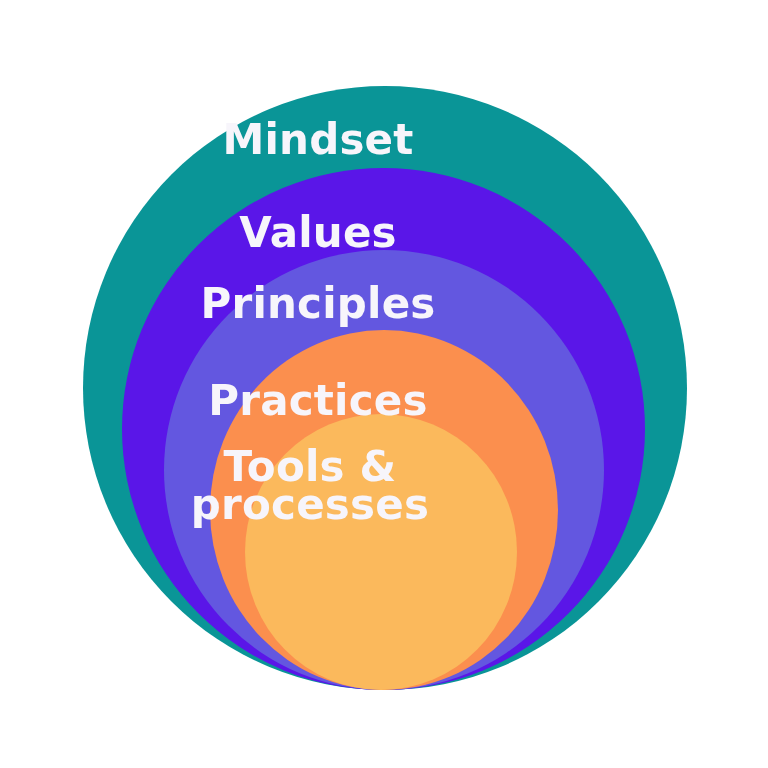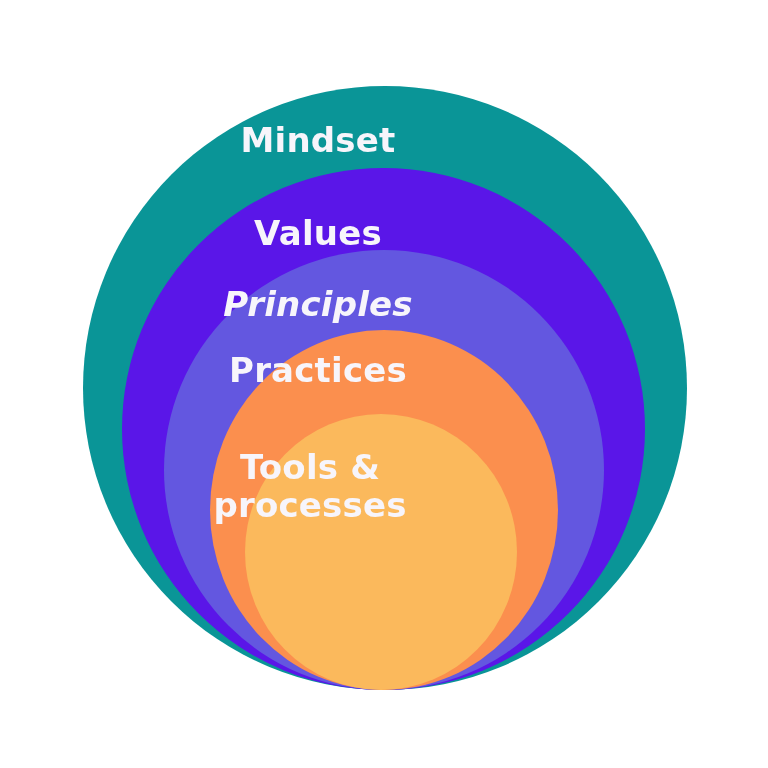--- a/index.html
+++ b/index.html
@@ -1,28 +1,28 @@
 <!DOCTYPE html>
 <html><head>
 <meta charset="utf-8">
 <style>
   html, body { margin:0; padding:0; background:#ffffff; }
   body { width:768px; height:768px; position:relative; overflow:hidden; font-family:"DejaVu Sans", sans-serif; }
   .circle { position:absolute; border-radius:50%; }
-  .label { position:absolute; left:0; width:636px; text-align:center; color:#f7f5fb; font-weight:bold; font-size:34px; letter-spacing:0.2px; line-height:38px; }
+  .label { position:absolute; left:0; width:636px; text-align:center; color:#f7f5fb; font-weight:bold; font-size:42px; letter-spacing:0.2px; line-height:38px; }
 </style>
 </head>
 <body>
 
 <div>
   <div class="circle" style="left:83px; top:86px; width:604px; height:604px; background:#0a9597;"></div>
   <div class="circle" style="left:122px; top:168px; width:523px; height:522px; background:#5a16e8;"></div>
   <div class="circle" style="left:164px; top:250px; width:440px; height:440px; background:#6357e0;"></div>
   <div class="circle" style="left:210px; top:330px; width:348px; height:360px; background:#fb8f4e;"></div>
   <div class="circle" style="left:245px; top:414px; width:272px; height:276px; background:#fbb95c;"></div>
 
   <div class="label" style="top:121px;">Mindset</div>
   <div class="label" style="top:214px;">Values</div>
-  <div class="label" style="top:285px;font-style:italic;">Principles</div>
-  <div class="label" style="top:351px;">Practices</div>
+  <div class="label" style="top:285px;">Principles</div>
+  <div class="label" style="top:382px;">Practices</div>
   <div class="label" style="top:448px; left:-8px;">Tools &amp;</div>
   <div class="label" style="top:486px; left:-8px;">processes</div>
 </div>
 
 </body></html>

